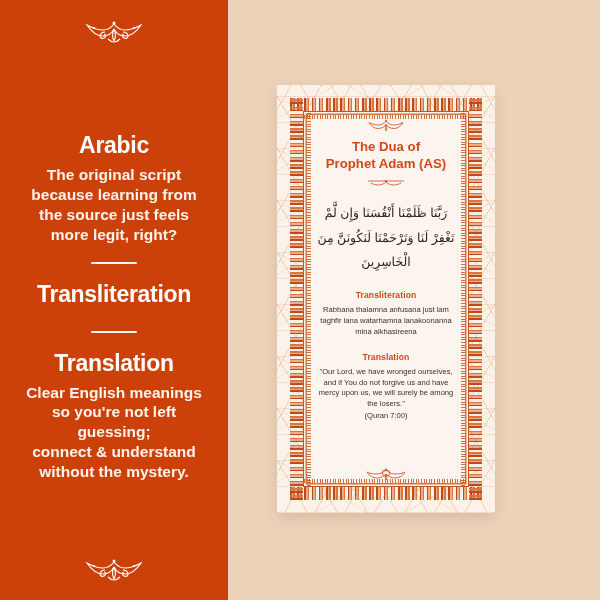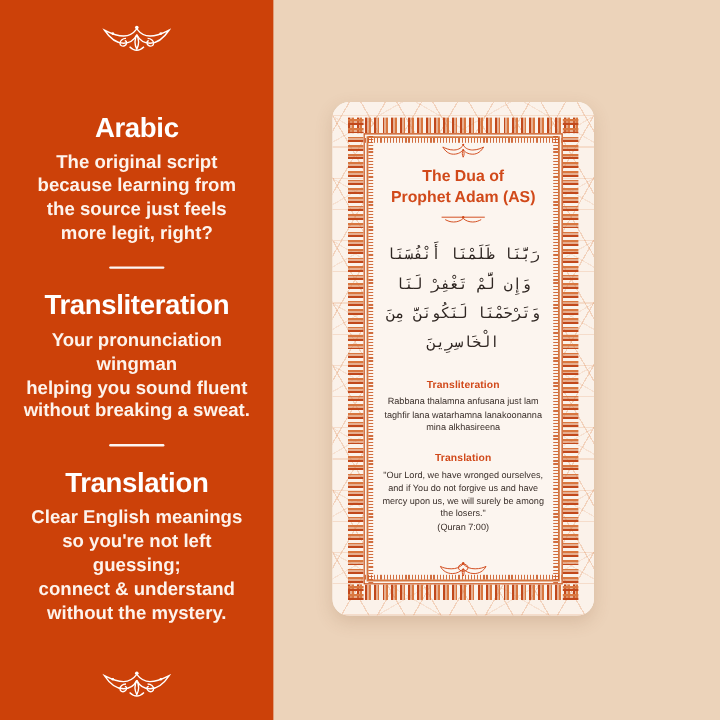--- a/index.html
+++ b/index.html
@@ -43,21 +43,21 @@
   }
 
   
   .right-panel{
     position:relative;width:372px;height:600px;background:#ECD3BA;
   }
 
   
   .card{
     position:absolute;left:49px;top:85px;width:218px;height:428px;
-    border-radius:14px;overflow:hidden;
+    border-radius:0;overflow:hidden;
     background:#FBF3EC;
     box-shadow:0 5px 14px rgba(120,70,40,.17);
   }
   
   .card-bg{
     position:absolute;inset:0;
     background-color:#FBF2EA;
     background-image:
       repeating-linear-gradient(60deg, rgba(226,150,101,.34) 0 1px, transparent 1px 26px),
       repeating-linear-gradient(-60deg, rgba(226,150,101,.34) 0 1px, transparent 1px 26px),
@@ -112,21 +112,21 @@
     text-align:center;
   }
   .mini-orn{width:40px;height:13px;margin:0 auto;display:block;flex:0 0 auto;}
   .card-title{
     margin:7px 0 5px 0;color:#D1491A;
     font-size:13.2px;font-weight:bold;line-height:1.26;
   }
   .arabic{
     margin:11px 0 2px 0;color:#2F2622;
     font-size:12.5px;line-height:1.95;direction:rtl;
-    font-family:Liberation Mono, monospace;
+    font-family:Liberation Sans, sans-serif;
   }
   .sec-head{
     color:#D1491A;font-size:8.6px;font-weight:bold;
     margin:14px 0 5px 0;letter-spacing:.1px;
   }
   .sec-body{
     color:#3A2F2A;font-size:7.6px;line-height:1.42;margin:0;
   }
   .sec-ref{color:#3A2F2A;font-size:7.6px;line-height:1.42;margin:1px 0 0 0;}
   .bottom-orn{margin-top:auto;width:44px;height:14px;display:block;}
@@ -158,21 +158,20 @@
 
       <div class="feature">
         <h2>Arabic</h2>
         <p>The original script because learning from the source just feels more legit, right?</p>
       </div>
 
       <div class="divider"></div>
 
       <div class="feature">
         <h2>Transliteration</h2>
-        <p>Your pronunciation wingman<br>helping you sound fluent without breaking a sweat.</p>
       </div>
 
       <div class="divider"></div>
 
       <div class="feature">
         <h2>Translation</h2>
         <p>Clear English meanings so you're not left guessing;<br>connect &amp; understand without the mystery.</p>
       </div>
 
     </div>

